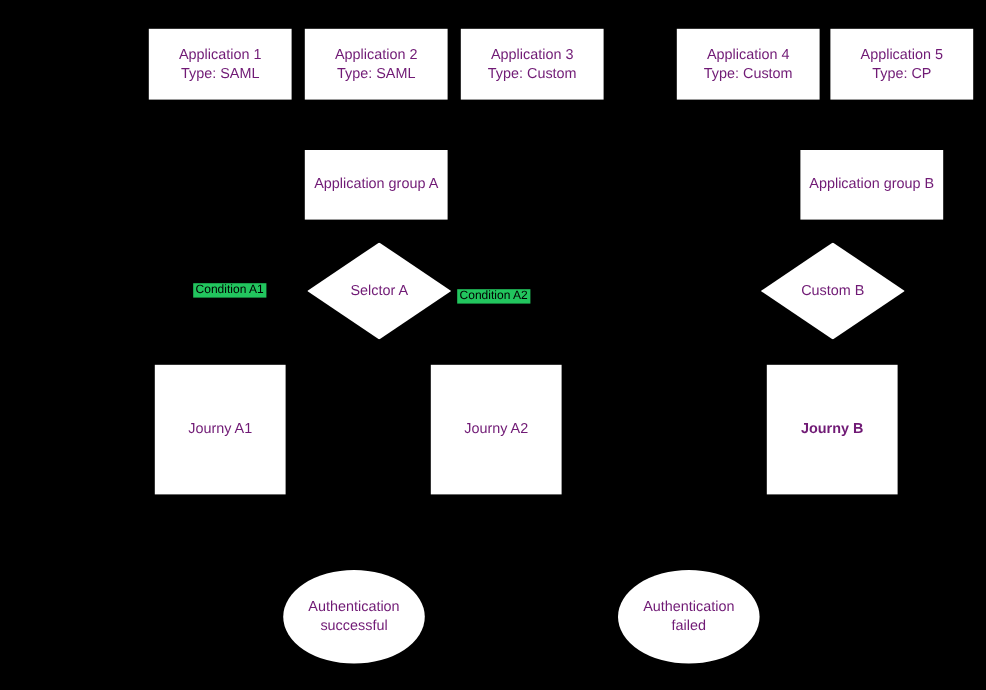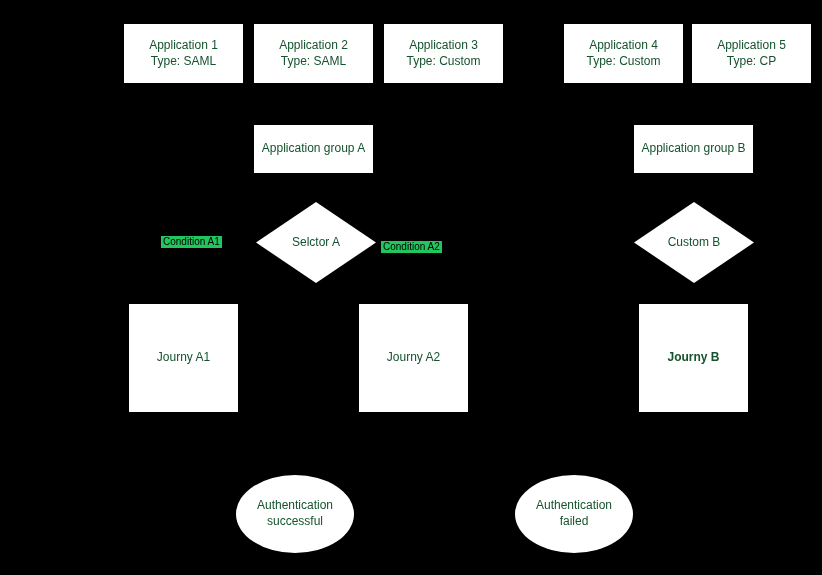--- a/index.html
+++ b/index.html
@@ -10,33 +10,33 @@
     overflow: hidden;
   }
   .canvas {
     position: relative;
     width: 822px; height: 575px;
     background: #000000;
   }
   .shape {
     position: absolute;
     background: #ffffff;
-    color: #14532d;
+    color: #701a75;
     display: flex;
     flex-direction: column;
     align-items: center;
     justify-content: center;
     text-align: center;
     font-size: 12px;
     line-height: 1.3;
     box-sizing: border-box;
   }
   .rect {}
   .app-box   { top: 24px;  width: 119px; height: 59px; }
-  .group-box { top: 125px; width: 119px; height: 48px; }
+  .group-box { top: 125px; width: 119px; height: 58px; }
   .journey-box { top: 304px; width: 109px; height: 108px; }
   .diamond {
     top: 202px; width: 120px; height: 81px;
     clip-path: polygon(50% 0%, 100% 50%, 50% 100%, 0% 50%);
   }
   .ellipse {
     top: 475px; width: 118px; height: 78px;
     border-radius: 50%;
   }
   .edge-label {
@@ -72,21 +72,21 @@
     <span class="txt">Type: Custom</span>
   </div>
   <div class="shape rect app-box" style="left:692px;">
     <span class="txt">Application 5</span>
     <span class="txt">Type: CP</span>
   </div>
 
   <div class="shape rect group-box" style="left:254px;">
     <span class="txt">Application group A</span>
   </div>
-  <div class="shape rect group-box" style="left:634px;">
+  <div class="shape rect group-box" style="left:667px;">
     <span class="txt">Application group B</span>
   </div>
 
   <div class="shape diamond" style="left:256px;">
     <span class="txt">Selctor A</span>
   </div>
   <div class="shape diamond" style="left:634px;">
     <span class="txt">Custom B</span>
   </div>
 

